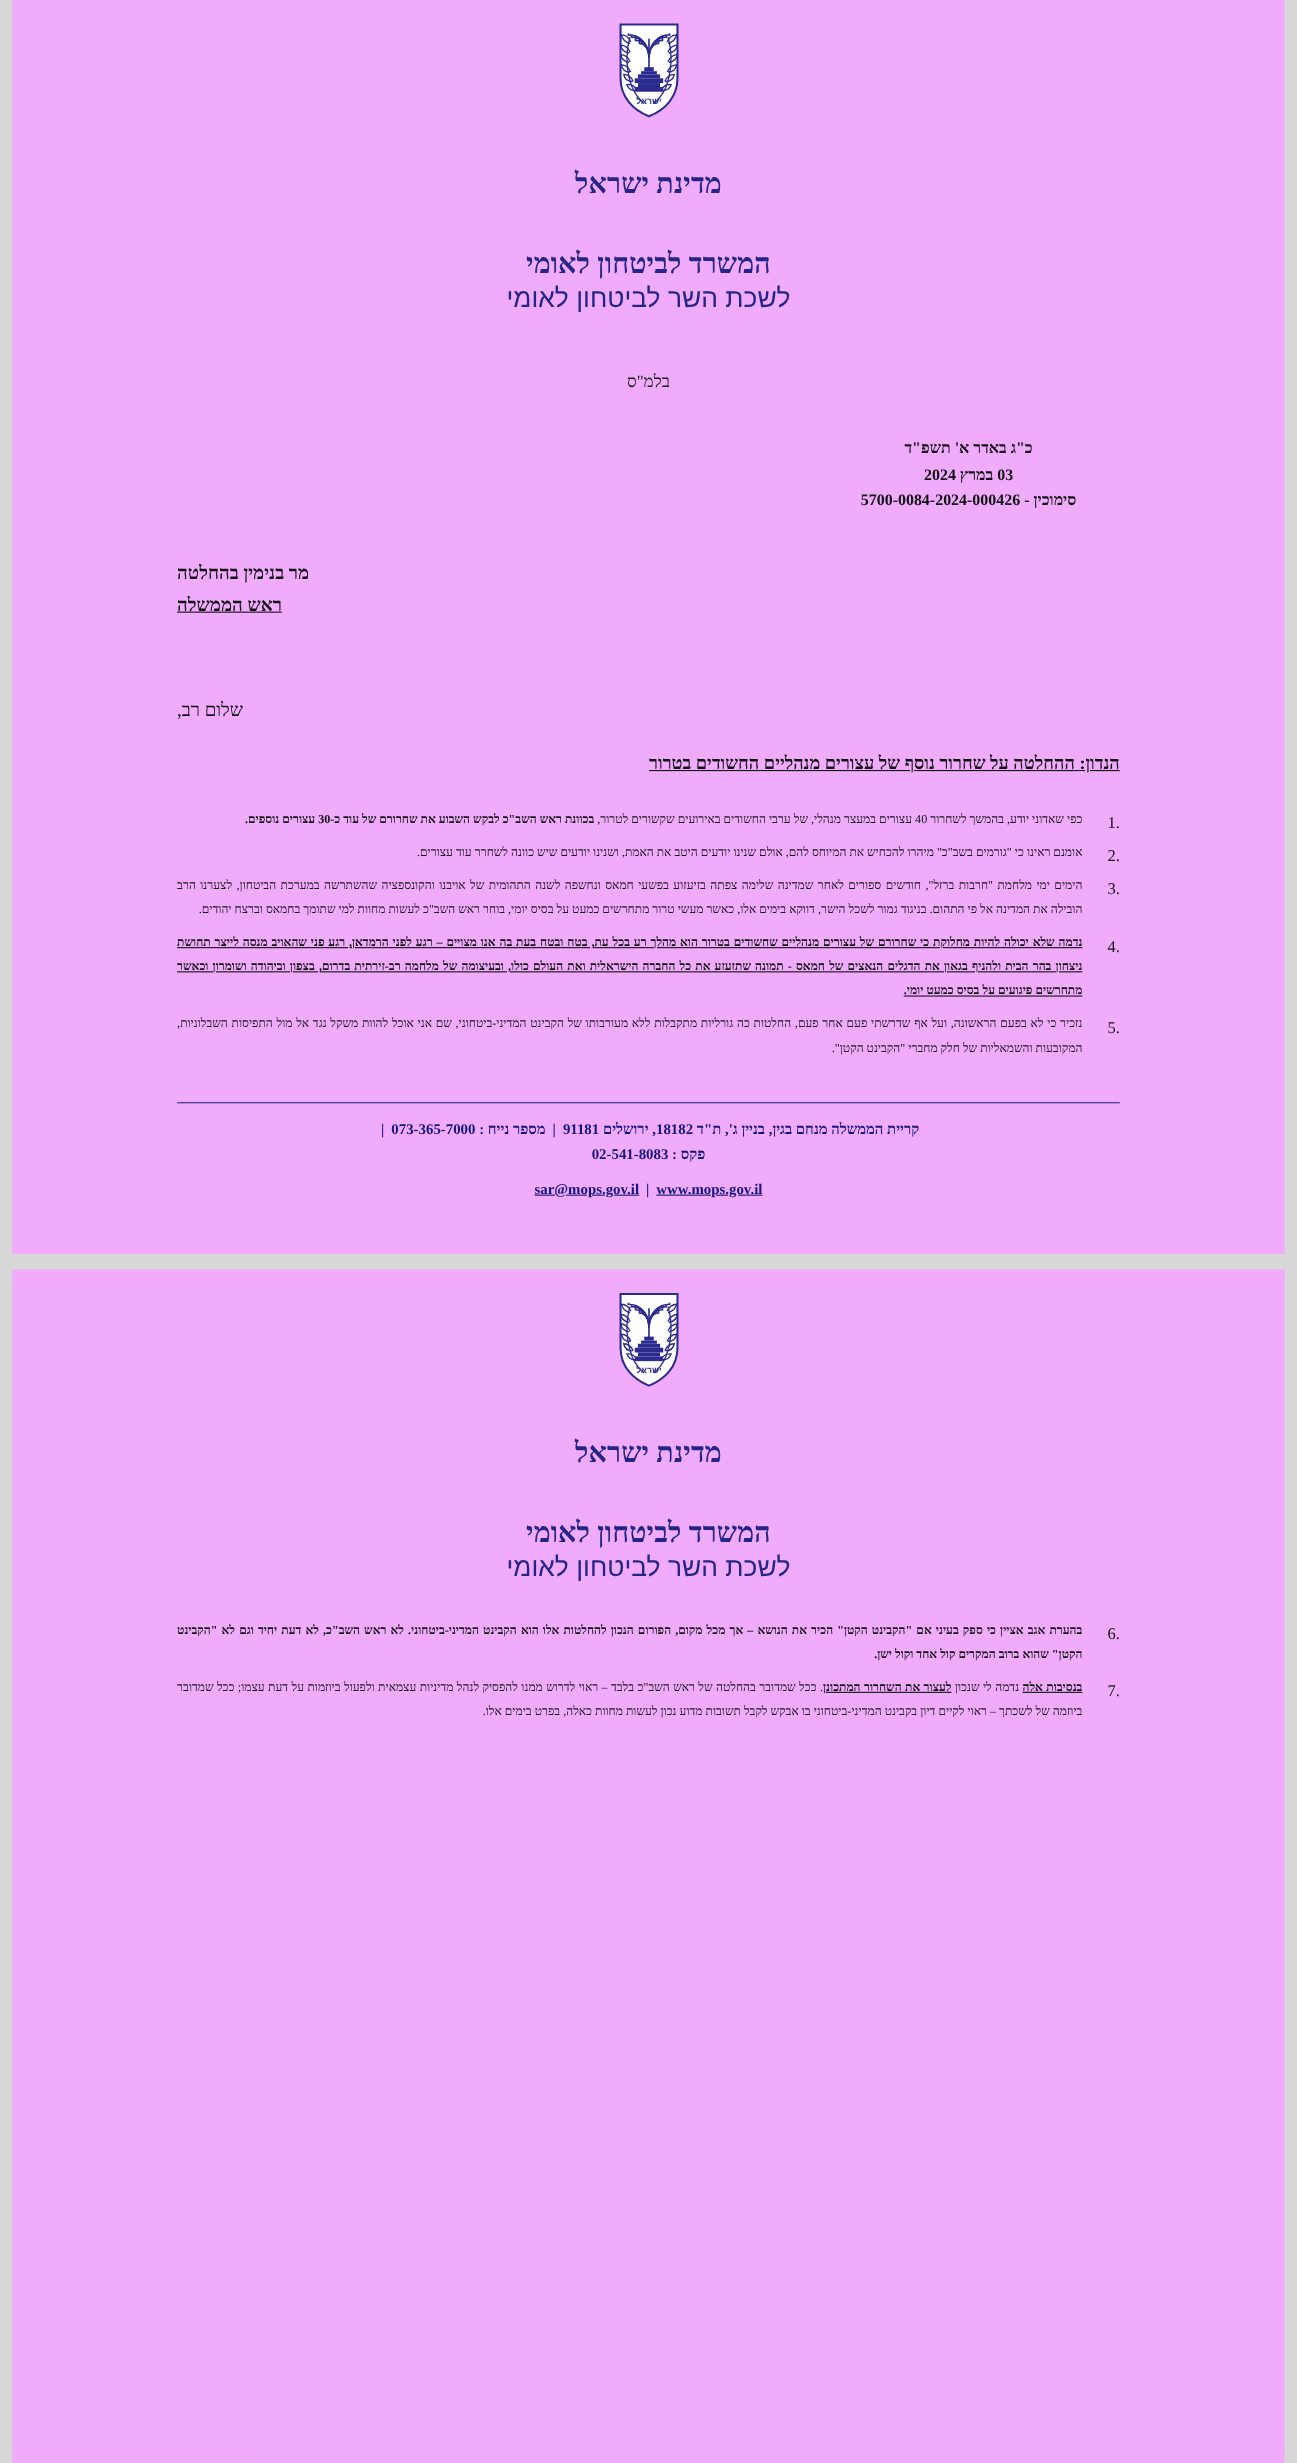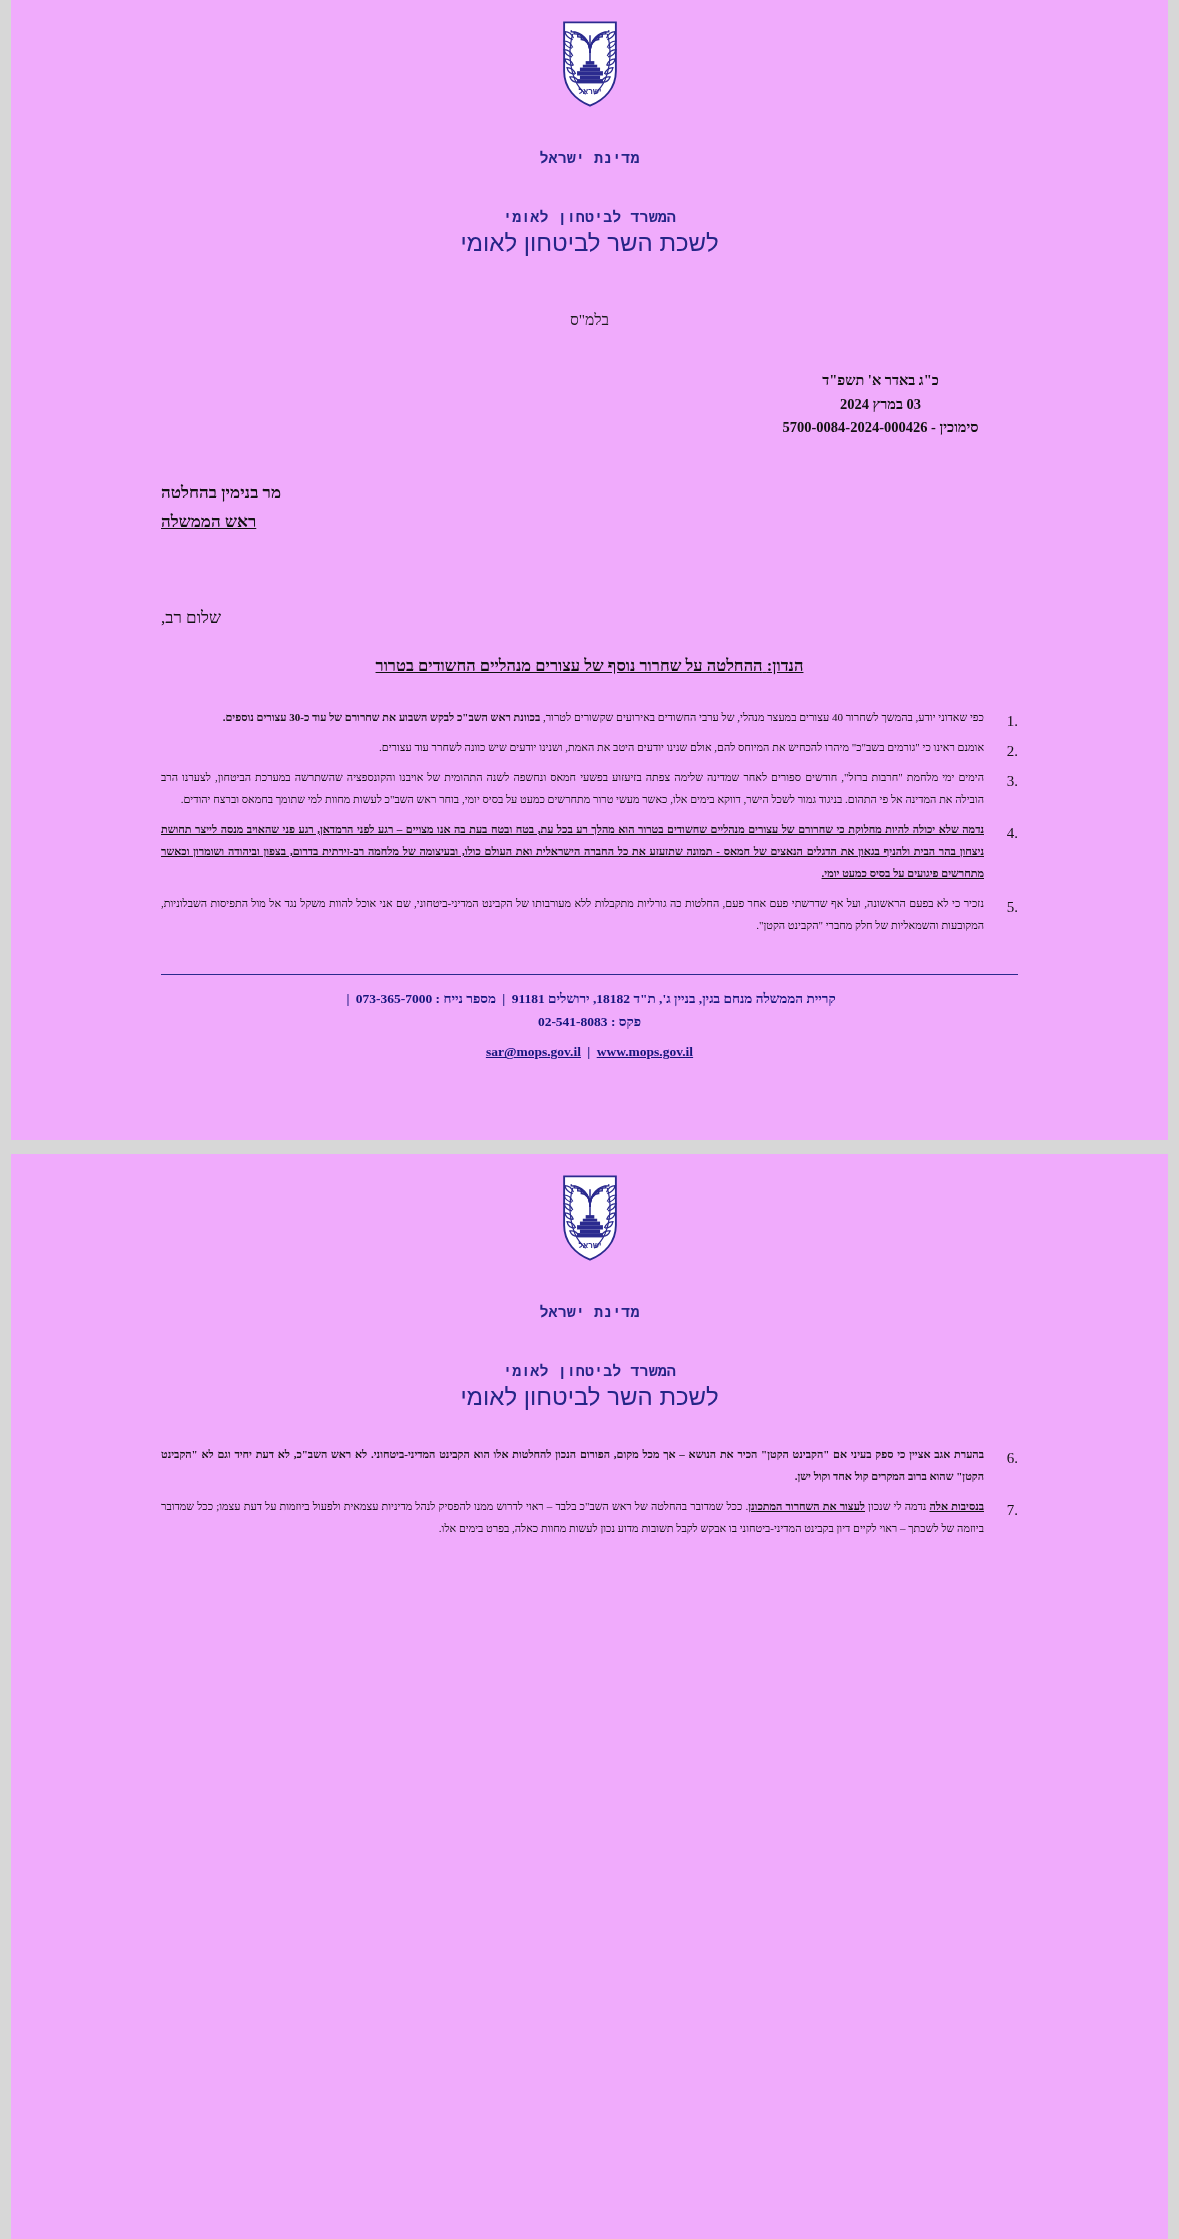--- a/index.html
+++ b/index.html
@@ -35,23 +35,23 @@
   }
 
   
   .letterhead {
     text-align: center;
     color: #252587;
     margin-top: 14px;
     line-height: 1.28;
   }
   .lh-1, .lh-2 {
-    font-family: Liberation Mono, monospace;
-    font-weight: bold;
-    font-size: 15px;
+    font-family: Liberation Serif, serif;
+    font-weight: bold;
+    font-size: 26px;
     letter-spacing: .1px;
     margin-top: 40px;
   }
   .lh-3 {
     font-family: "Liberation Sans", "DejaVu Sans", sans-serif;
     font-weight: normal;
     font-size: 24px;
   }
 
   
@@ -104,21 +104,20 @@
     color: #111;
   }
   .greeting {
     margin-top: 72px;
     font-family: "Liberation Serif", serif;
     font-size: 17px;
     text-align: left;
   }
   .subject {
     margin-top: 28px;
-    text-align: center;
     font-family: "Liberation Serif", serif;
     font-weight: bold;
     font-size: 16.5px;
   }
   .subject .ul { text-decoration: underline; }
 
   ol.items {
     margin: 30px 0 0 0;
     padding: 0 34px 0 0;
     list-style: none;

